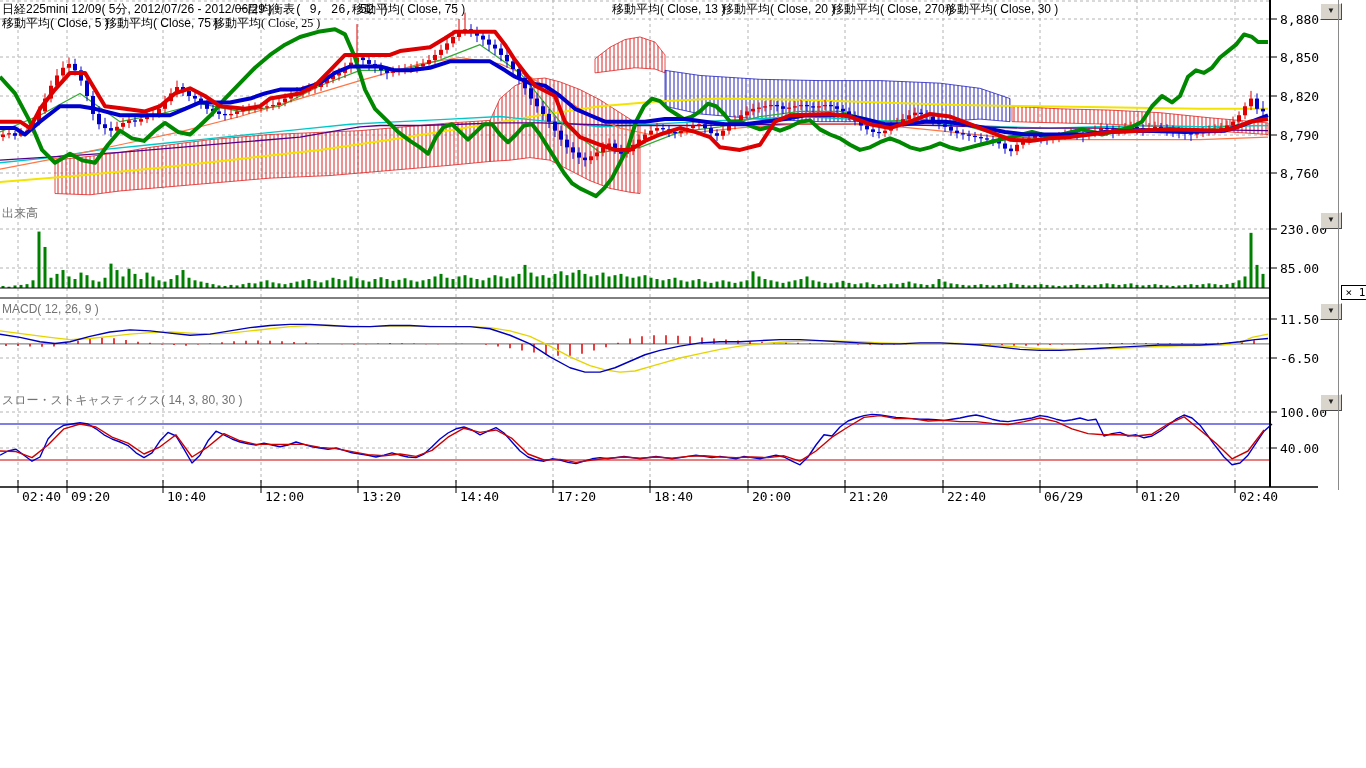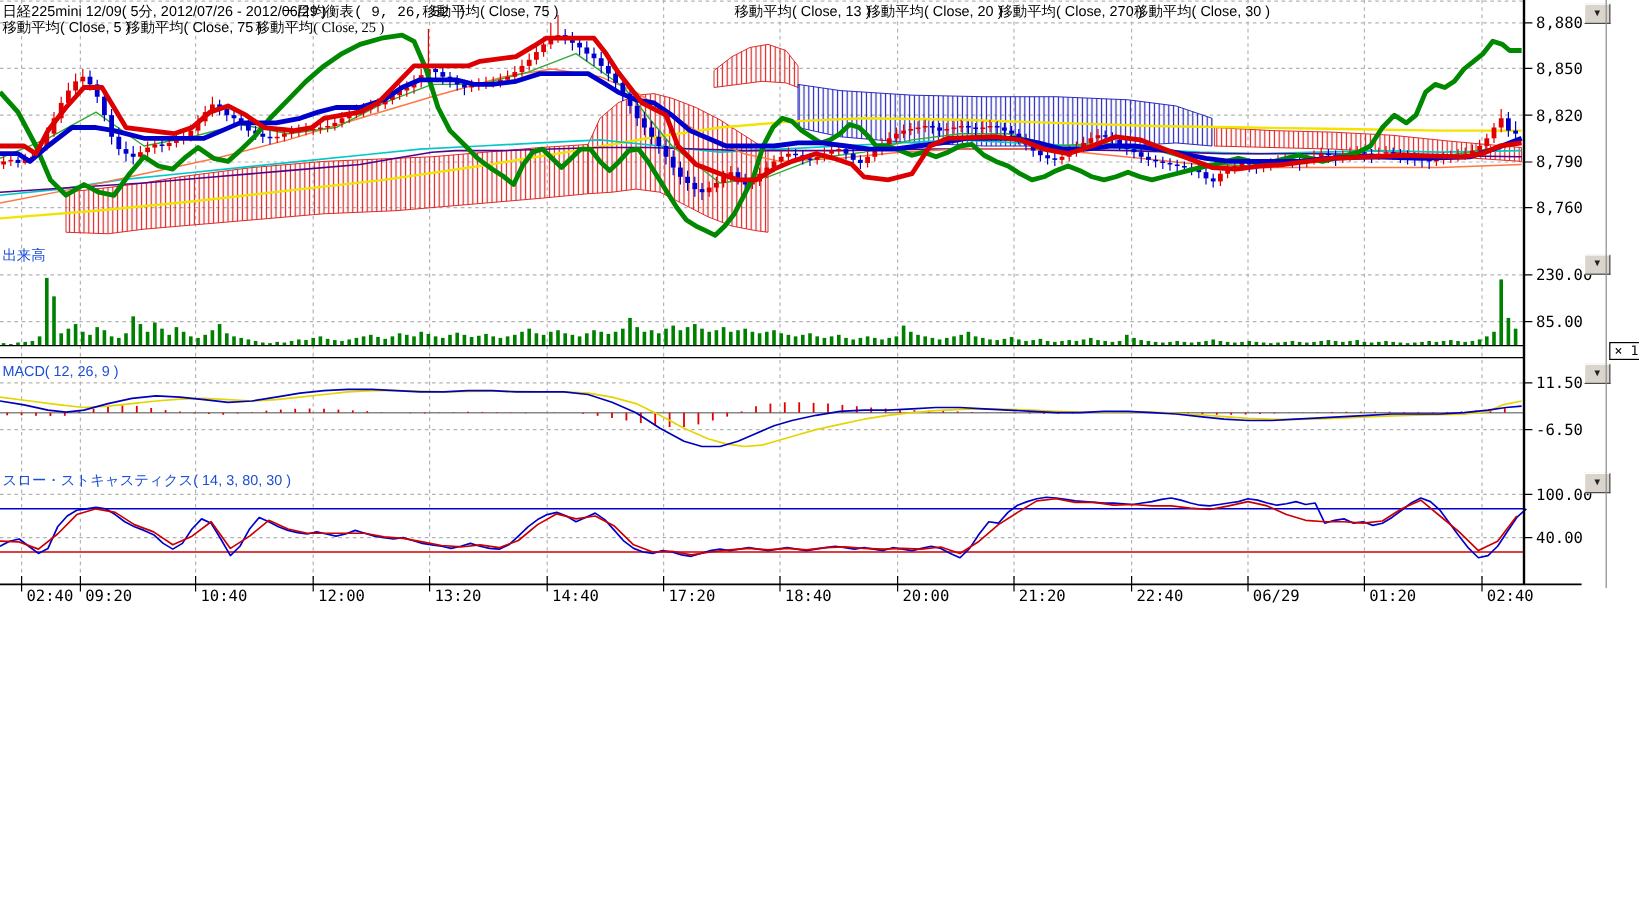--- a/index.html
+++ b/index.html
@@ -1,20 +1,20 @@
 <!DOCTYPE html>
 <html><head>
 <meta charset="utf-8">
 <style>
   html,body{margin:0;padding:0;background:#fff;}
   .screen{position:relative;width:1366px;height:768px;background:#ffffff;overflow:hidden;
           font-family:"Liberation Sans",sans-serif;}
   #chart{position:absolute;left:0;top:0;}
   .legend-item{position:absolute;font-size:12px;color:#000;white-space:pre;}
-  .pane-label{position:absolute;font-size:12px;color:#1d4ed8;white-space:pre;}
+  .pane-label{position:absolute;font-size:12px;color:#737373;white-space:pre;}
   .axlbl{font-family:"DejaVu Sans Mono",monospace;font-size:13px;fill:#000;}
   .grid{stroke:#b4b4b4;stroke-dasharray:3 3;stroke-width:1;fill:none;}
   .mult-box{position:absolute;left:1341px;top:285px;width:40px;height:13px;border:1px solid #000;
             font-family:"DejaVu Sans Mono",monospace;font-size:11px;line-height:13px;text-align:center;background:#fff;}
   .dropdown-btn{position:absolute;left:1320px;width:20px;height:15px;background:#d9d5cd;
             border-top:1px solid #fff;border-left:1px solid #fff;border-right:1px solid #4a4a4a;border-bottom:1px solid #4a4a4a;
             font-size:8px;color:#222;text-align:center;line-height:14px;cursor:pointer;}
   .divider-line{position:absolute;left:1338px;top:0;width:1px;height:490px;background:#8a8a8a;}
 </style>
 </head>

